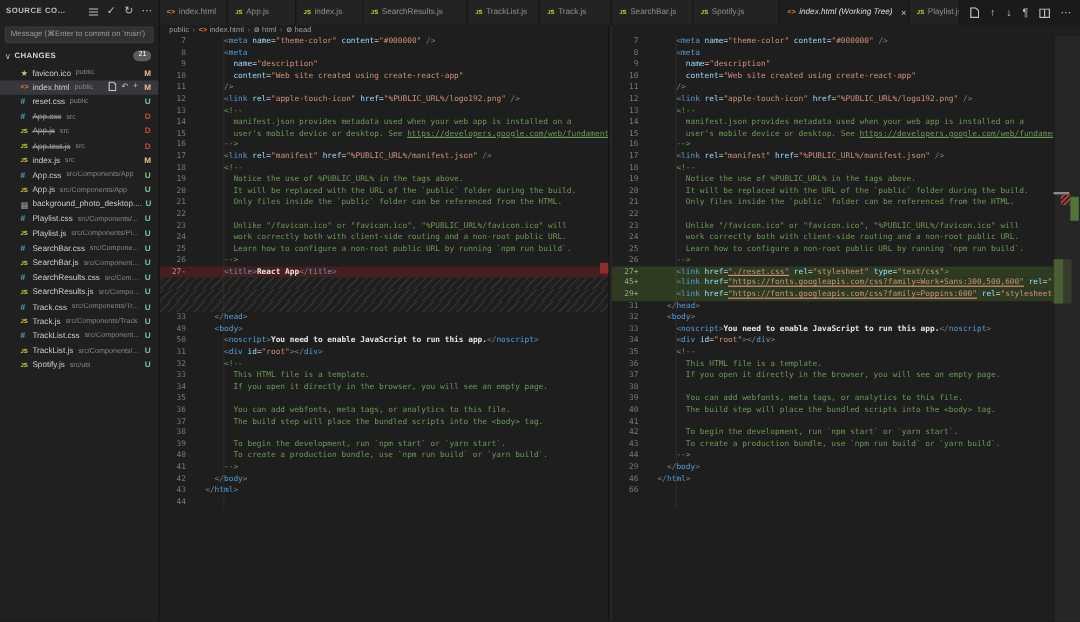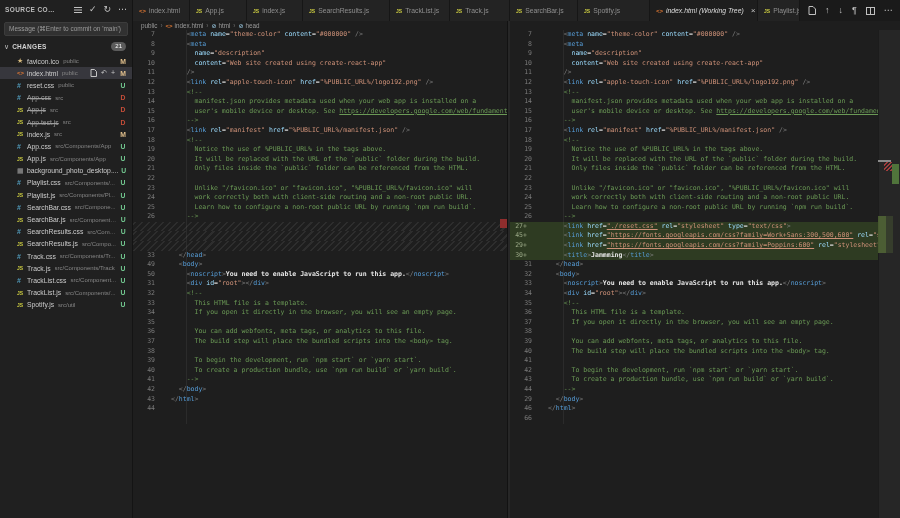--- a/index.html
+++ b/index.html
@@ -63,21 +63,21 @@
   .pane { position:absolute; top:30px; bottom:0; overflow:hidden; background:#1e1e1e; }
   #pane-left { left:133px; width:374px; }
   #pane-right { left:510px; width:368px; }
   #sash { position:absolute; left:507px; top:21px; width:3px; bottom:0; background:#272727;
     border-left:1px solid #121212; cursor:ew-resize; }
   .crow { display:flex; height:9.6px; line-height:9.6px;
     font-family:"DejaVu Sans Mono",monospace; font-size:6.5px; }
   .gut { flex:0 0 28px; text-align:right; padding-right:6px; color:#7a7a7a; }
   .cline { flex:1 1 auto; white-space:pre; overflow:hidden; padding-left:10px; }
   .crow.add { background:#2e3b22; }
-  .crow.add .gut { color:#9aa886;text-align:center; }
+  .crow.add .gut { color:#9aa886; }
   .crow.del { background:#471e1e; }
   .crow.del .gut { color:#b08c8c; }
   .crow.fill { background:repeating-linear-gradient(-45deg, transparent 0 3.5px,
     rgba(200,200,200,.09) 3.5px 5px); }
   .tk-p { color:#808080; }
   .tk-t { color:#569cd6; }
   .tk-a { color:#9cdcfe; }
   .tk-d { color:#d4d4d4; }
   .tk-s { color:#ce9178; }
   .tk-l { color:#ce9178; text-decoration:underline; }
@@ -432,20 +432,24 @@
         <div class="cline"><span class="tk-c">      work correctly both with client-side routing and a non-root public URL.</span></div>
       </div>
       <div class="crow">
         <div class="gut">25</div>
         <div class="cline"><span class="tk-c">      Learn how to configure a non-root public URL by running `npm run build`.</span></div>
       </div>
       <div class="crow">
         <div class="gut">26</div>
         <div class="cline"><span class="tk-c">    --&gt;</span></div>
       </div>
+      <div class="crow del">
+        <div class="gut">27-</div>
+        <div class="cline"><span class="tk-p">    &lt;</span><span class="tk-t">title</span><span class="tk-p">&gt;</span><span class="tk-x">React App</span><span class="tk-p">&lt;/</span><span class="tk-t">title</span><span class="tk-p">&gt;</span></div>
+      </div>
       <div class="crow fill">
         <div class="gut"></div>
         <div class="cline"></div>
       </div>
       <div class="crow fill">
         <div class="gut"></div>
         <div class="cline"></div>
       </div>
       <div class="crow fill">
         <div class="gut"></div>
@@ -607,24 +611,20 @@
         <div class="gut">27+</div>
         <div class="cline"><span class="tk-p">    &lt;</span><span class="tk-t">link</span><span class="tk-d"> </span><span class="tk-a">href</span><span class="tk-d">=</span><span class="tk-l">"./reset.css"</span><span class="tk-d"> </span><span class="tk-a">rel</span><span class="tk-d">=</span><span class="tk-s">"stylesheet"</span><span class="tk-d"> </span><span class="tk-a">type</span><span class="tk-d">=</span><span class="tk-s">"text/css"</span><span class="tk-p">&gt;</span></div>
       </div>
       <div class="crow add">
         <div class="gut">45+</div>
         <div class="cline"><span class="tk-p">    &lt;</span><span class="tk-t">link</span><span class="tk-d"> </span><span class="tk-a">href</span><span class="tk-d">=</span><span class="tk-l">"https://fonts.googleapis.com/css?family=Work+Sans:300,500,600"</span><span class="tk-d"> </span><span class="tk-a">rel</span><span class="tk-d">=</span><span class="tk-s">"stylesheet"</span></div>
       </div>
       <div class="crow add">
         <div class="gut">29+</div>
         <div class="cline"><span class="tk-p">    &lt;</span><span class="tk-t">link</span><span class="tk-d"> </span><span class="tk-a">href</span><span class="tk-d">=</span><span class="tk-l">"https://fonts.googleapis.com/css?family=Poppins:600"</span><span class="tk-d"> </span><span class="tk-a">rel</span><span class="tk-d">=</span><span class="tk-s">"stylesheet"</span></div>
-      </div>
-      <div class="crow add">
-        <div class="gut">30+</div>
-        <div class="cline"><span class="tk-p">    &lt;</span><span class="tk-t">title</span><span class="tk-p">&gt;</span><span class="tk-x">Jammming</span><span class="tk-p">&lt;/</span><span class="tk-t">title</span><span class="tk-p">&gt;</span></div>
       </div>
       <div class="crow">
         <div class="gut">31</div>
         <div class="cline"><span class="tk-p">  &lt;/</span><span class="tk-t">head</span><span class="tk-p">&gt;</span></div>
       </div>
       <div class="crow">
         <div class="gut">32</div>
         <div class="cline"><span class="tk-p">  &lt;</span><span class="tk-t">body</span><span class="tk-p">&gt;</span></div>
       </div>
       <div class="crow">

